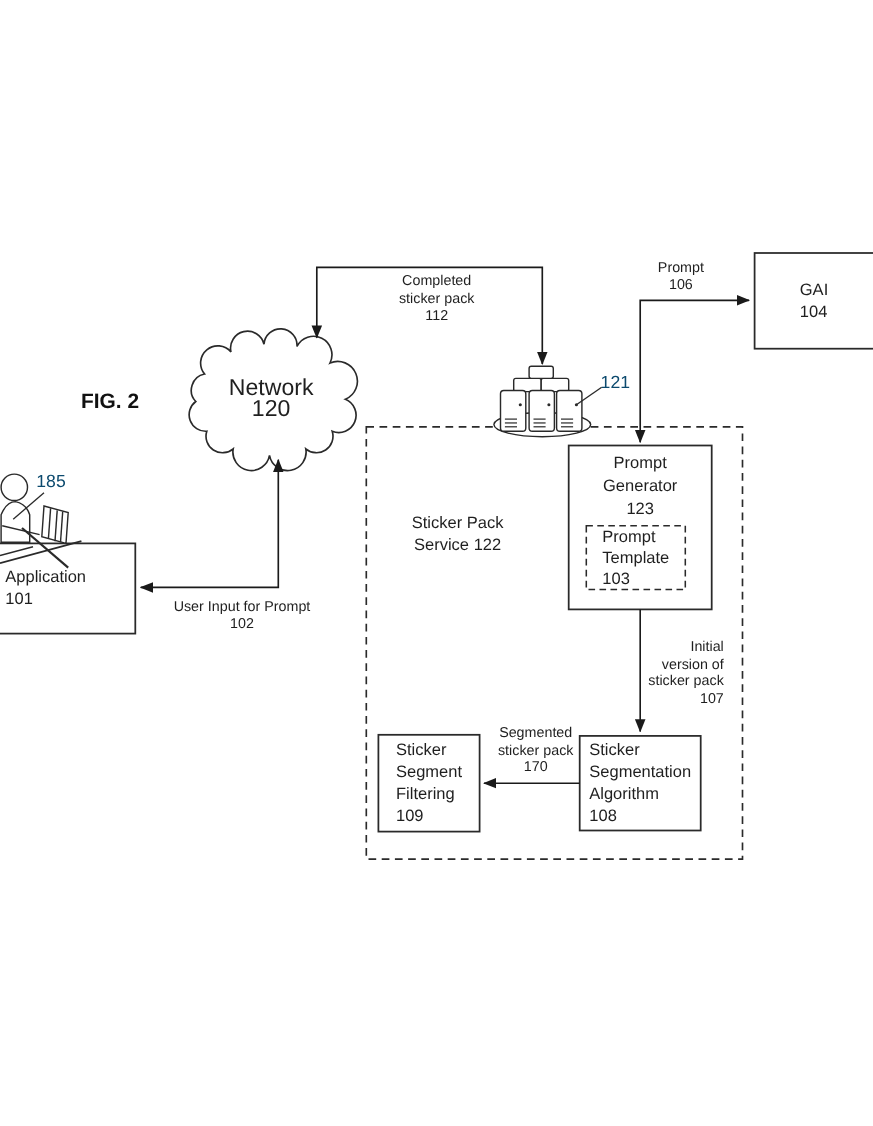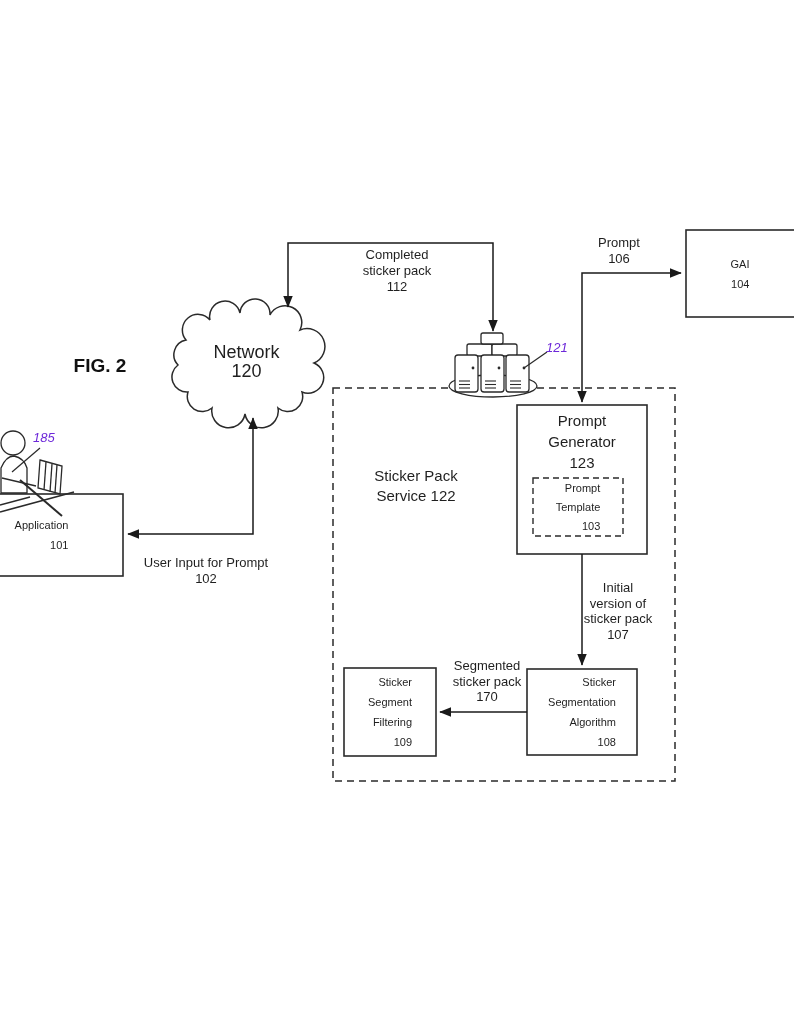--- a/index.html
+++ b/index.html
@@ -7,27 +7,27 @@
     position:relative;width:794px;height:1024px;overflow:hidden;
     background:#ffffff;font-family:"Liberation Sans", sans-serif;color:#1f1f1f;
   }
   #diagram-svg{position:absolute;left:0;top:0;}
   .lbl{
     position:absolute;white-space:pre-line;text-align:center;
     font-size:13px;line-height:16px;color:#1f1f1f;
   }
   .node-lbl{
     position:absolute;display:flex;align-items:center;justify-content:center;
-    white-space:pre-line;text-align:right;font-size:11px;line-height:20px;color:#1f1f1f;
+    white-space:pre-line;text-align:left;font-size:15px;line-height:20px;color:#1f1f1f;
   }
   .fig-title{
     position:absolute;left:55px;top:355px;width:90px;
     font-size:19px;font-weight:bold;text-align:center;color:#111;
   }
-  .ref-num{position:absolute;font-size:13px;color:#6d28d9;font-style:italic;}
+  .ref-num{position:absolute;font-size:16px;color:#0c4a6e;}
 </style>
 </head>
 <body>
 
 <div id="stage">
 
   <svg id="diagram-svg" width="794" height="1024" viewBox="0 0 794 1024">
     <defs>
       <marker id="arr" viewBox="0 0 10 10" refX="9.3" refY="5" markerWidth="8" markerHeight="8" orient="auto-start-reverse">
         <path d="M0,1 L10,5 L0,9 Z" fill="#1a1a1a"></path>
@@ -97,21 +97,21 @@
       <path d="M128,534 L253,534 L253,418" marker-start="url(#arr)" marker-end="url(#arr)"></path>
       <path d="M582,554 L582,665" marker-end="url(#arr)"></path>
       <path d="M527,712 L440,712" marker-end="url(#arr)"></path>
     </g>
   </svg>
 
   <div class="fig-title">FIG. 2</div>
 
   <div class="node-lbl" style="left:-40px;top:494px;width:163px;height:82px;">Application
 101</div>
-  <div class="lbl" style="left:178px;top:343px;width:137px;font-size:18px;line-height:19px;">Network
+  <div class="lbl" style="left:178px;top:343px;width:137px;font-size:21px;line-height:19px;">Network
 120</div>
   <div class="node-lbl" style="left:686px;top:230px;width:108px;height:87px;">GAI
 104</div>
   <div class="lbl" style="left:346px;top:466px;width:140px;font-size:15px;line-height:19.5px;">Sticker Pack
 Service 122</div>
   <div class="lbl" style="left:517px;top:410px;width:130px;font-size:15px;line-height:21px;">Prompt
 Generator
 123</div>
   <div class="node-lbl" style="left:533px;top:478px;width:90px;height:58px;line-height:19px;">Prompt
 Template
@@ -123,23 +123,23 @@
   <div class="node-lbl" style="left:344px;top:668px;width:92px;height:88px;">Sticker
 Segment
 Filtering
 109</div>
 
   <div class="lbl" style="left:327px;top:247px;width:140px;">Completed
 sticker pack
 112</div>
   <div class="lbl" style="left:584px;top:235px;width:70px;">Prompt
 106</div>
-  <div class="lbl" style="left:124px;top:543px;width:164px;margin-top:12px;">User Input for Prompt
+  <div class="lbl" style="left:138px;top:543px;width:164px;">User Input for Prompt
 102</div>
-  <div class="lbl" style="left:578px;top:580px;width:80px;line-height:15.5px;">Initial
+  <div class="lbl" style="left:578px;top:580px;width:80px;line-height:15.5px;text-align:right;">Initial
 version of
 sticker pack
 107</div>
   <div class="lbl" style="left:447px;top:658px;width:80px;line-height:15.5px;">Segmented
 sticker pack
 170</div>
 
   <div class="ref-num" style="left:33px;top:430px;">185</div>
   <div class="ref-num" style="left:546px;top:340px;">121</div>
 

